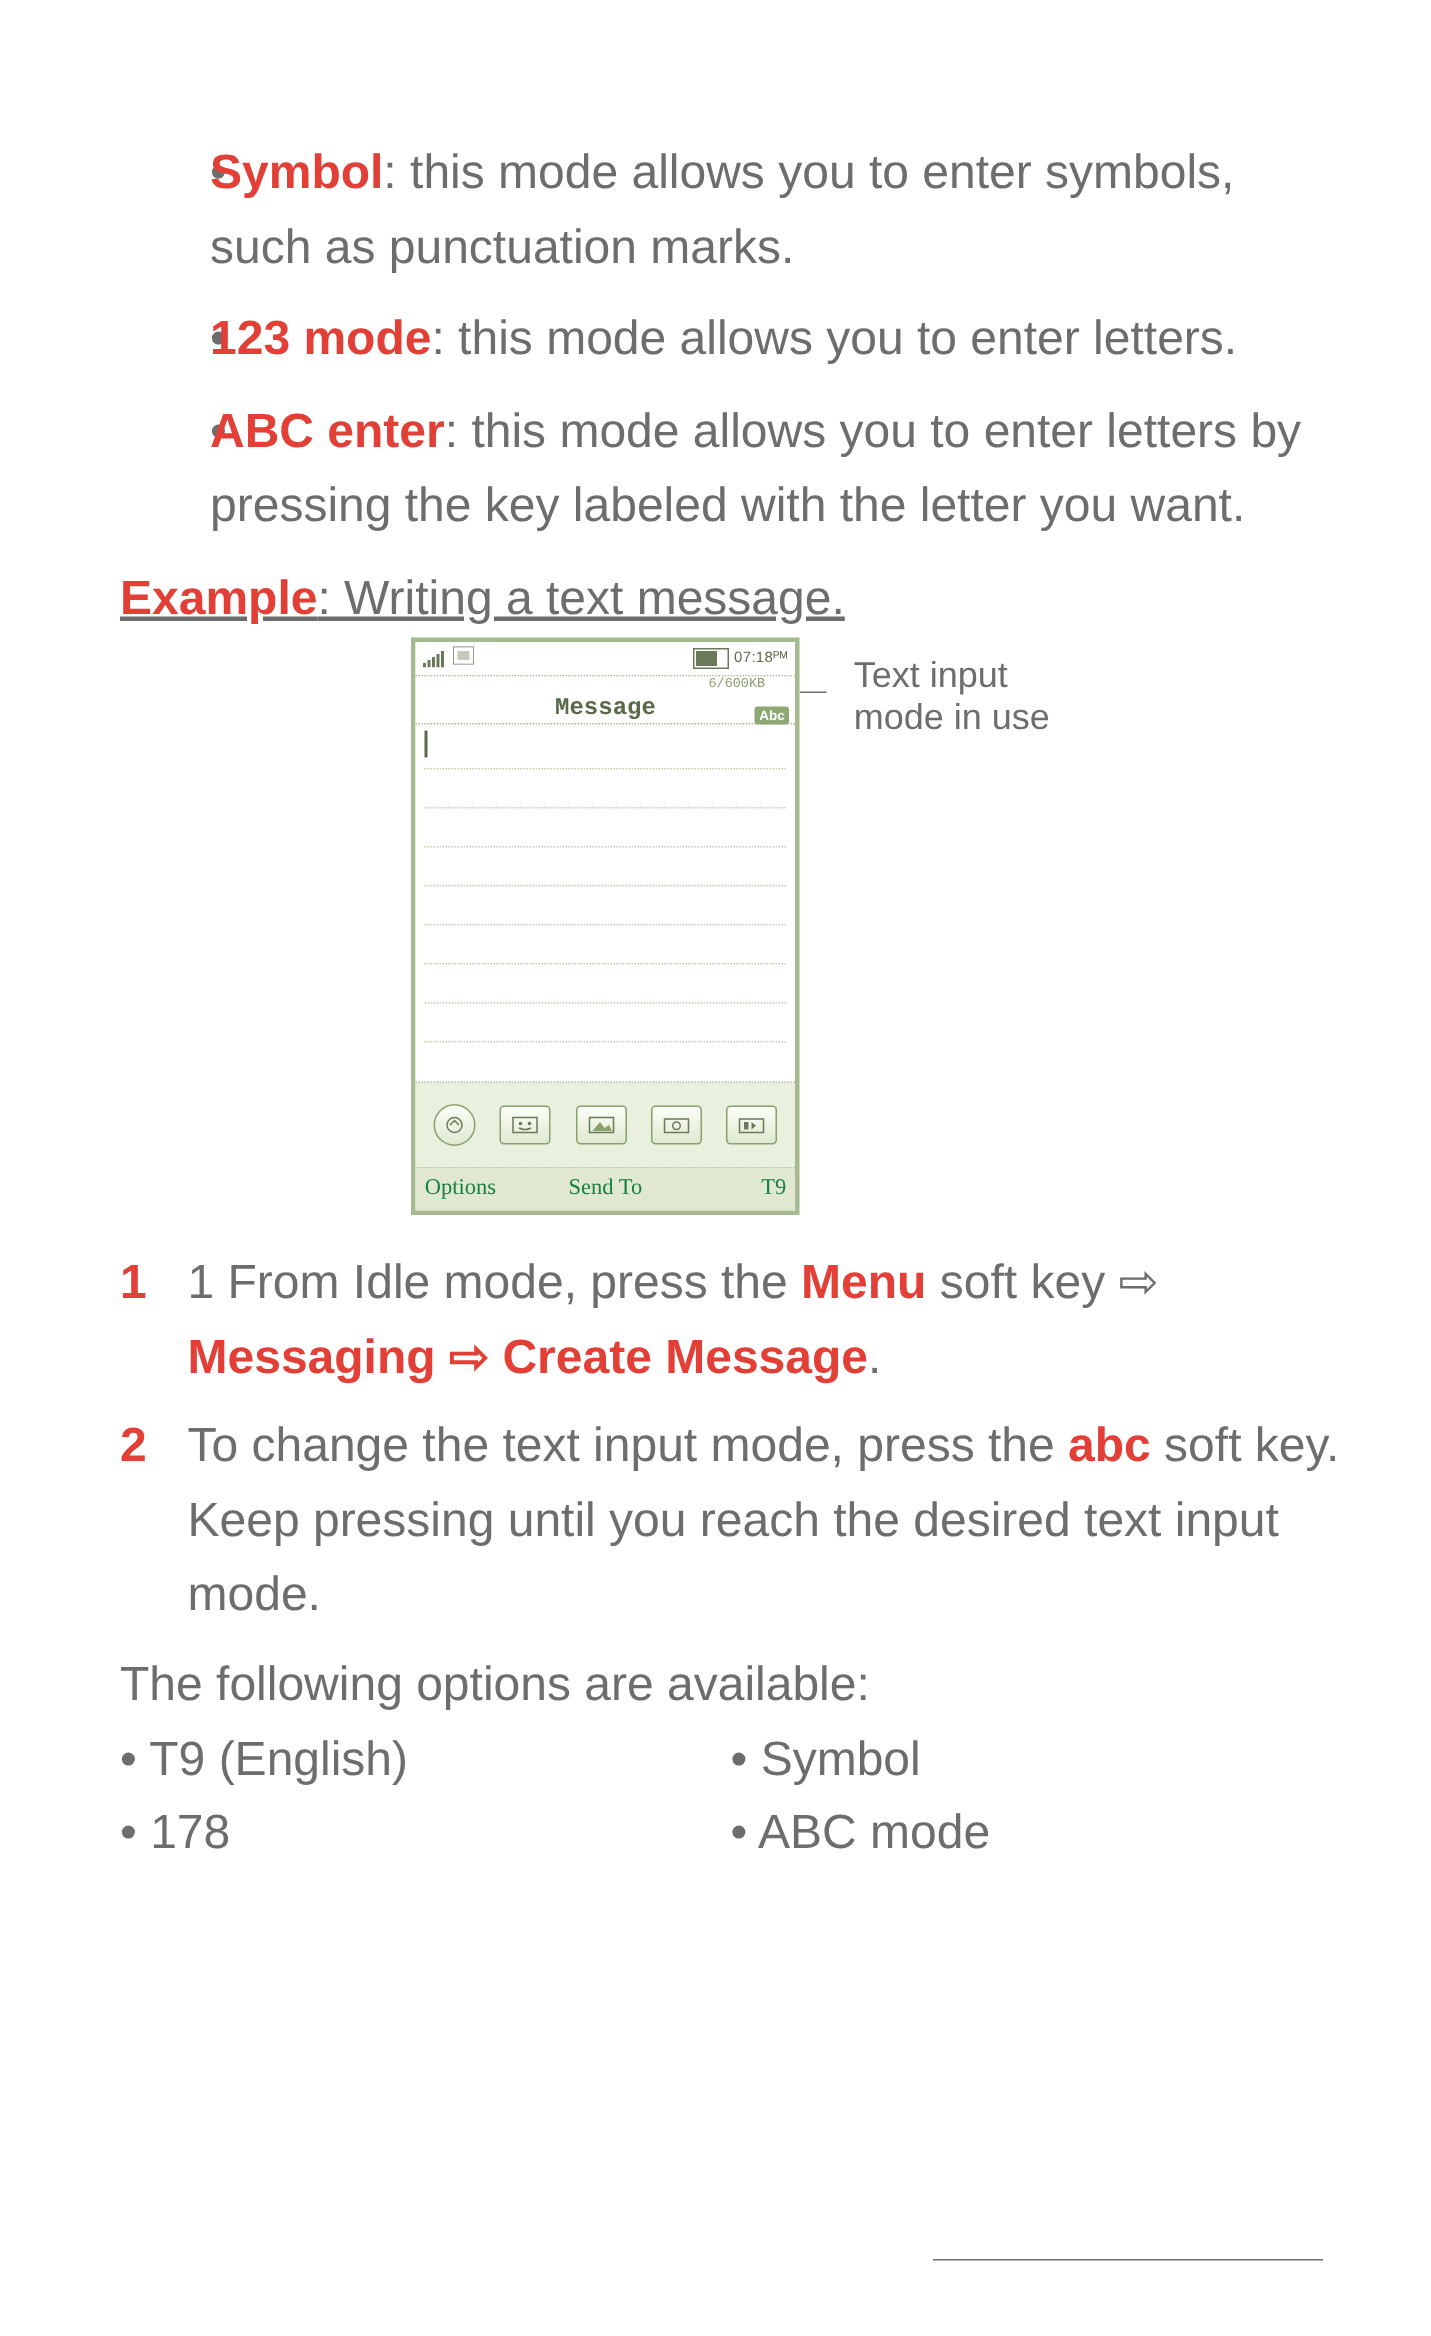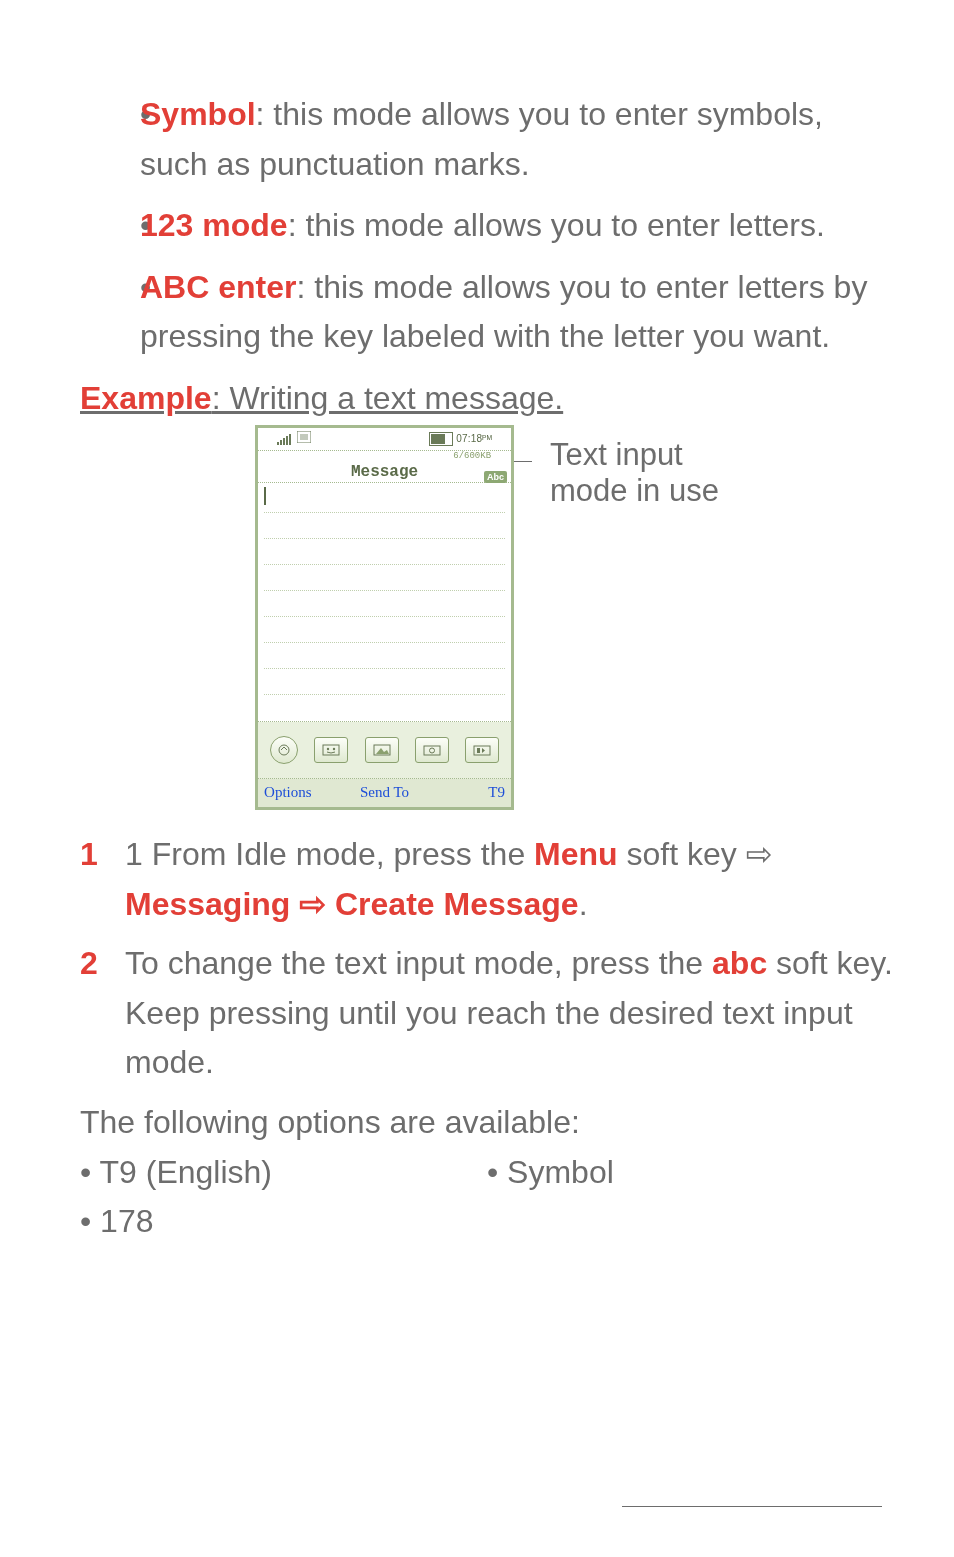--- a/index.html
+++ b/index.html
@@ -58,21 +58,21 @@
   color: #4b5a3a;
   position: relative;
 }
 .phone-status {
   height: 22px;
   background: #fff;
   border-bottom: 1px dotted #a5ba8f;
   display: flex;
   align-items: center;
   justify-content: space-between;
-  padding: 0 19px;
+  padding: 0 5px;
 }
 .sig-icon, .bat-icon {
   display: inline-block;
 }
 .sig-icon svg, .bat-icon svg {
   display: block;
 }
 .status-right {
   display: flex;
   align-items: center;
@@ -172,33 +172,33 @@
   width: 26px;
   height: 26px;
   border-radius: 50%;
 }
 .phone-bottom {
   display: flex;
   align-items: center;
   justify-content: space-between;
   font-family: "Comic Sans MS", cursive;
   font-size: 15px;
-  color: #1d4ed8;
+  color: #15803d;
   background: #e0e8d2;
   padding: 2px 6px;
   height: 24px;
 }
 .phone-bottom .left, .phone-bottom .center, .phone-bottom .right {
   flex: 1;
 }
 .phone-bottom .center { text-align: center; }
 .phone-bottom .right { text-align: right; }
 
 .figure-caption {
-  font-size: 31px;
+  font-size: 24px;
   margin-left: 18px;
   margin-top: 12px;
   white-space: nowrap;
 }
 .callout-line {
   width: 18px;
   height: 1px;
   background: #6d6d6d;
   margin-top: 36px;
 }
@@ -394,20 +394,21 @@
 
   <div class="after-ol">The following options are available:</div>
 
   <div class="two-col">
     <div class="col">
       <div>• T9 (English)</div>
       <div>• 178</div>
     </div>
     <div class="col">
       <div>• Symbol</div>
+      <div>• ABC mode</div>
     </div>
   </div>
 
   <div class="page-num-wrap">
     <div class="page-num-rule"></div>
   </div>
 
 </div>
 
 </body></html>

